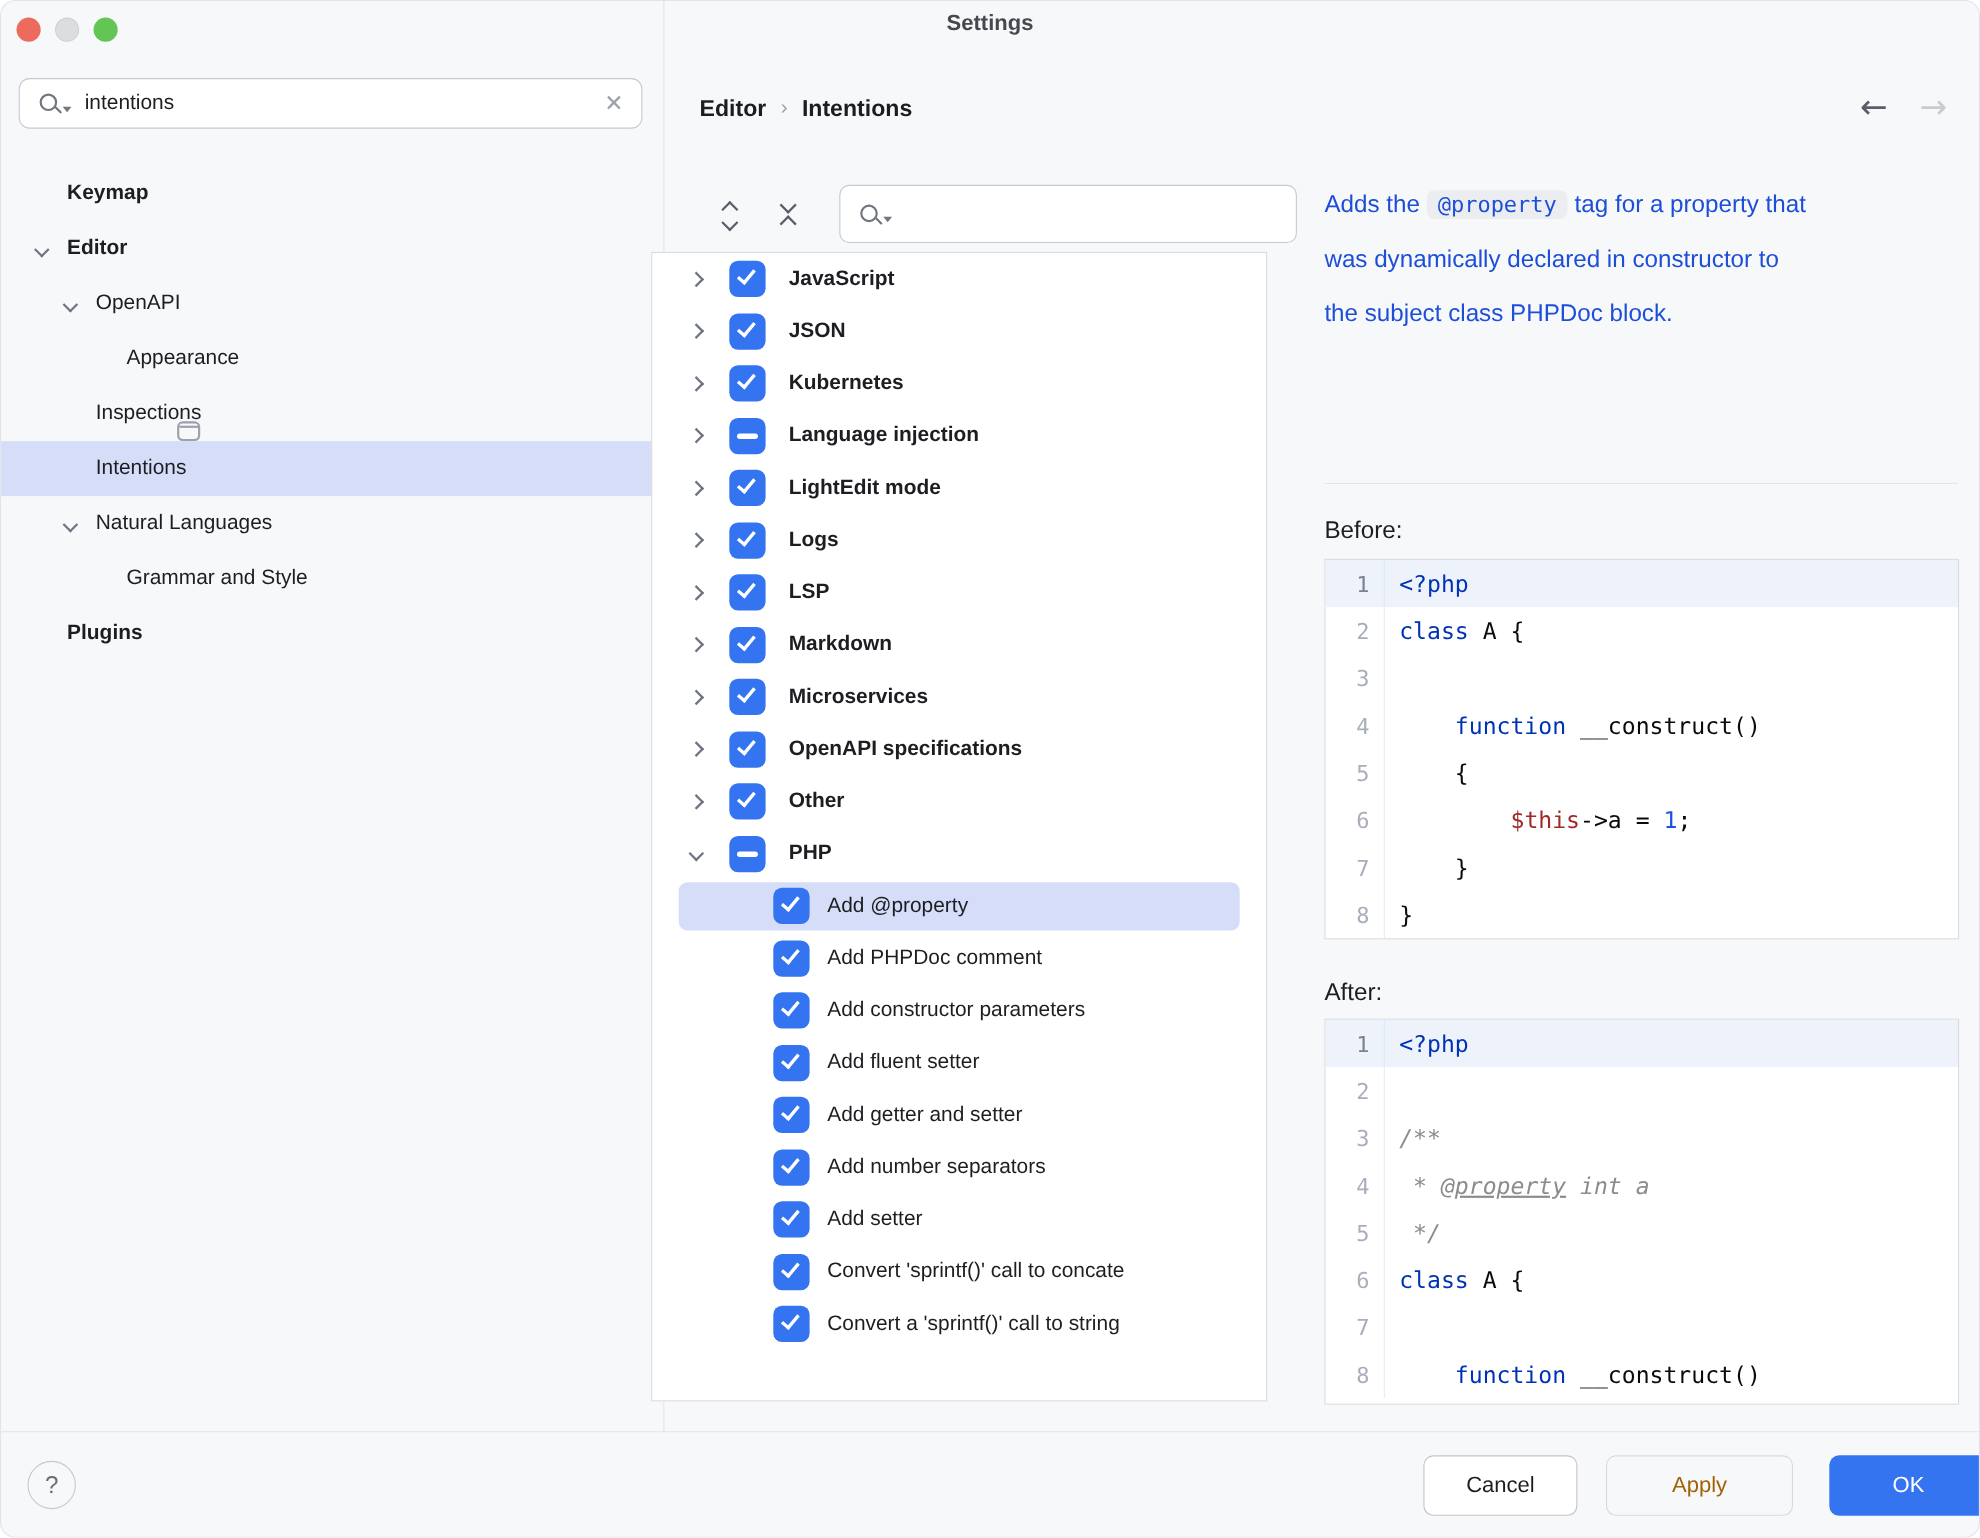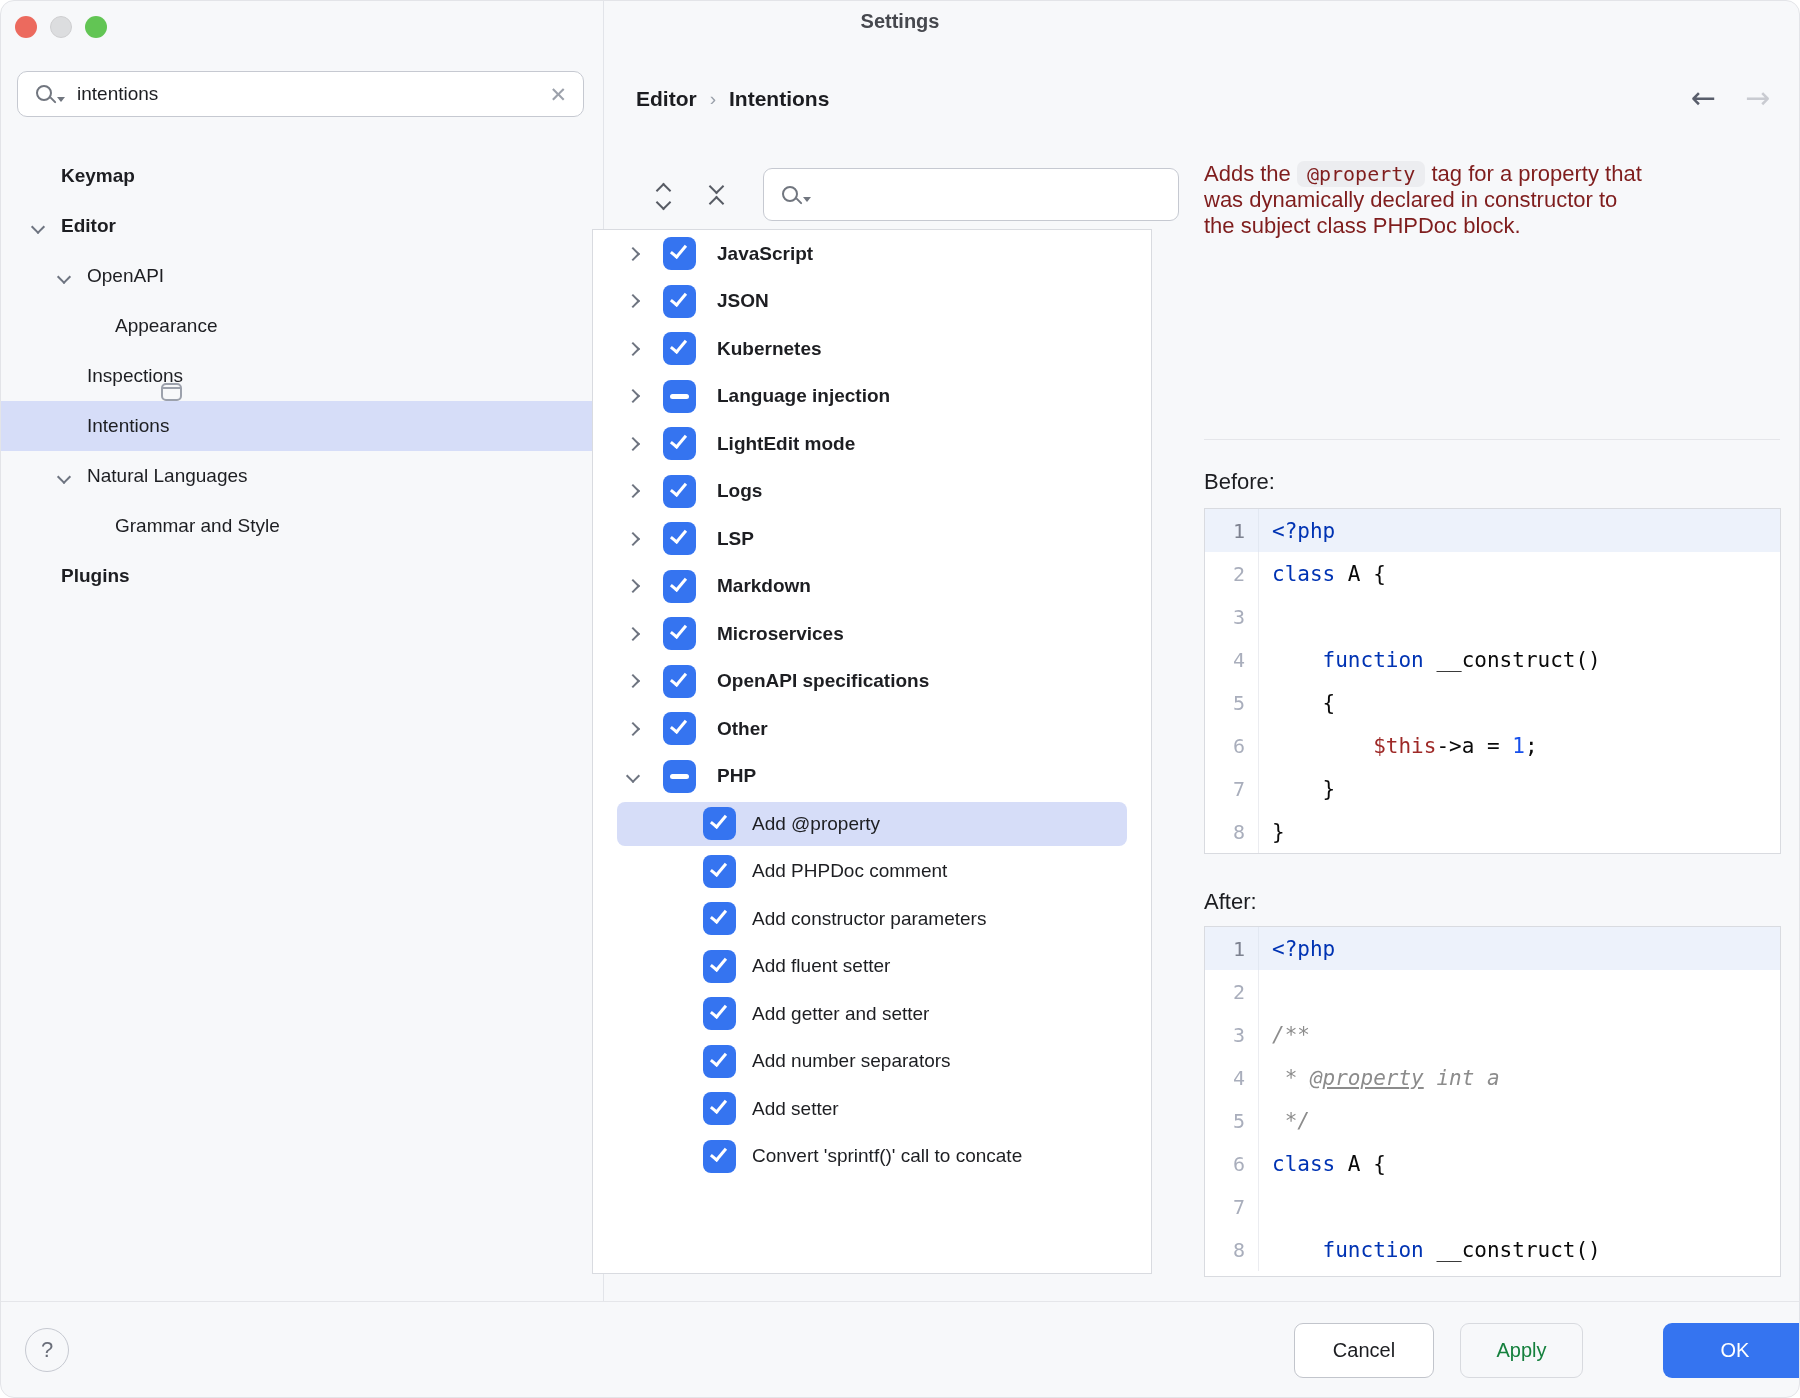--- a/index.html
+++ b/index.html
@@ -62,21 +62,21 @@
   .tree-chev{width:12px;margin-left:34px;flex:none;display:flex;justify-content:center;position:relative;z-index:1;}
   .cb{width:33px;height:33px;border-radius:8px;background:#3574F0;position:relative;flex:none;z-index:1;}
   .cb.lvl0{margin-left:24px;}
   .cb.lvl1{margin-left:110px;}
   .cb.checked::after{content:"";position:absolute;left:11px;top:5px;width:9px;height:16px;border:solid #fff;border-width:0 3.4px 3.4px 0;transform:rotate(40deg);box-sizing:border-box;}
   .cb.mixed::after{content:"";position:absolute;left:7px;top:14px;width:19px;height:5px;border-radius:2.5px;background:#fff;}
   .tree-label{margin-left:16px;white-space:nowrap;position:relative;z-index:1;}
   .tree-row.group .tree-label{margin-left:21px;}
 
   
-  .desc{position:absolute;left:1203px;top:160px;width:580px;font-size:22px;line-height:26px;color:#7f1d1d;}
+  .desc{position:absolute;left:1203px;top:160px;width:580px;font-size:22px;line-height:49px;color:#1d4ed8;}
   .chip{font-family:"DejaVu Sans Mono",monospace;font-size:20px;background:#ECEDF0;border-radius:7px;padding:1px 10px;}
   .sep-h{position:absolute;left:1203px;top:438px;width:576px;height:1px;background:#E5E6EA;}
   .section-label{position:absolute;left:1203px;font-size:22px;color:#1C1D21;}
   .lbl-before{top:468px;}
   .lbl-after{top:888px;}
 
   .code-block{position:absolute;left:1203px;width:577px;background:#fff;border:1px solid #D9DBE0;box-sizing:border-box;font-family:"DejaVu Sans Mono",monospace;font-size:21px;overflow:hidden;}
   #before-block{top:507px;height:346px;}
   #after-block{top:925px;height:351px;}
   .code-row{display:flex;height:43px;}
@@ -89,21 +89,21 @@
   .tok-var{color:#9E2927;}
   .tok-pl{color:#0A0A0A;}
   .tok-cm{color:#8C8C8C;font-style:italic;}
   .tok-cmtag{color:#8C8C8C;font-style:italic;text-decoration:underline;}
 
   
   .footer-divider{position:absolute;left:0;top:1300px;width:1800px;height:1px;background:#E5E6EA;}
   .help-btn{position:absolute;left:24px;top:1327px;width:44px;height:44px;border:1px solid #C6C9D1;border-radius:50%;box-sizing:border-box;display:flex;align-items:center;justify-content:center;color:#6A6E79;font-size:22px;background:transparent;}
   .btn{position:absolute;top:1322px;height:55px;border-radius:9px;font-size:20px;display:flex;align-items:center;justify-content:center;box-sizing:border-box;}
   .btn-cancel{left:1293px;width:140px;background:#fff;border:1px solid #C2C5CC;color:#1C1D21;}
-  .btn-apply{left:1459px;width:123px;background:transparent;border:1px solid #D8DADF;color:#15803d;}
+  .btn-apply{left:1459px;width:170px;background:transparent;border:1px solid #D8DADF;color:#a16207;}
   .btn-ok{left:1626px;width:144px;background:#3574F0;color:#fff;margin-left:36px;}
 </style>
 </head>
 <body>
 
 <div class="window">
 
   <div class="traffic">
     <span class="dot close"></span>
     <span class="dot min"></span>
@@ -286,20 +286,24 @@
         <span class="cb lvl1 checked"></span>
         <span class="tree-label">Add number separators</span>
       </div>
       <div class="tree-row">
         <span class="cb lvl1 checked"></span>
         <span class="tree-label">Add setter</span>
       </div>
       <div class="tree-row">
         <span class="cb lvl1 checked"></span>
         <span class="tree-label">Convert 'sprintf()' call to concate</span>
+      </div>
+      <div class="tree-row">
+        <span class="cb lvl1 checked"></span>
+        <span class="tree-label">Convert a 'sprintf()' call to string</span>
       </div>
     </div>
 
   <div class="desc" id="desc">
       <div>Adds the <span class="chip">@property</span> tag for a property that</div>
       <div>was dynamically declared in constructor to</div>
       <div>the subject class PHPDoc block.</div>
     </div>
   <div class="sep-h"></div>
   <div class="section-label lbl-before">Before:</div>

